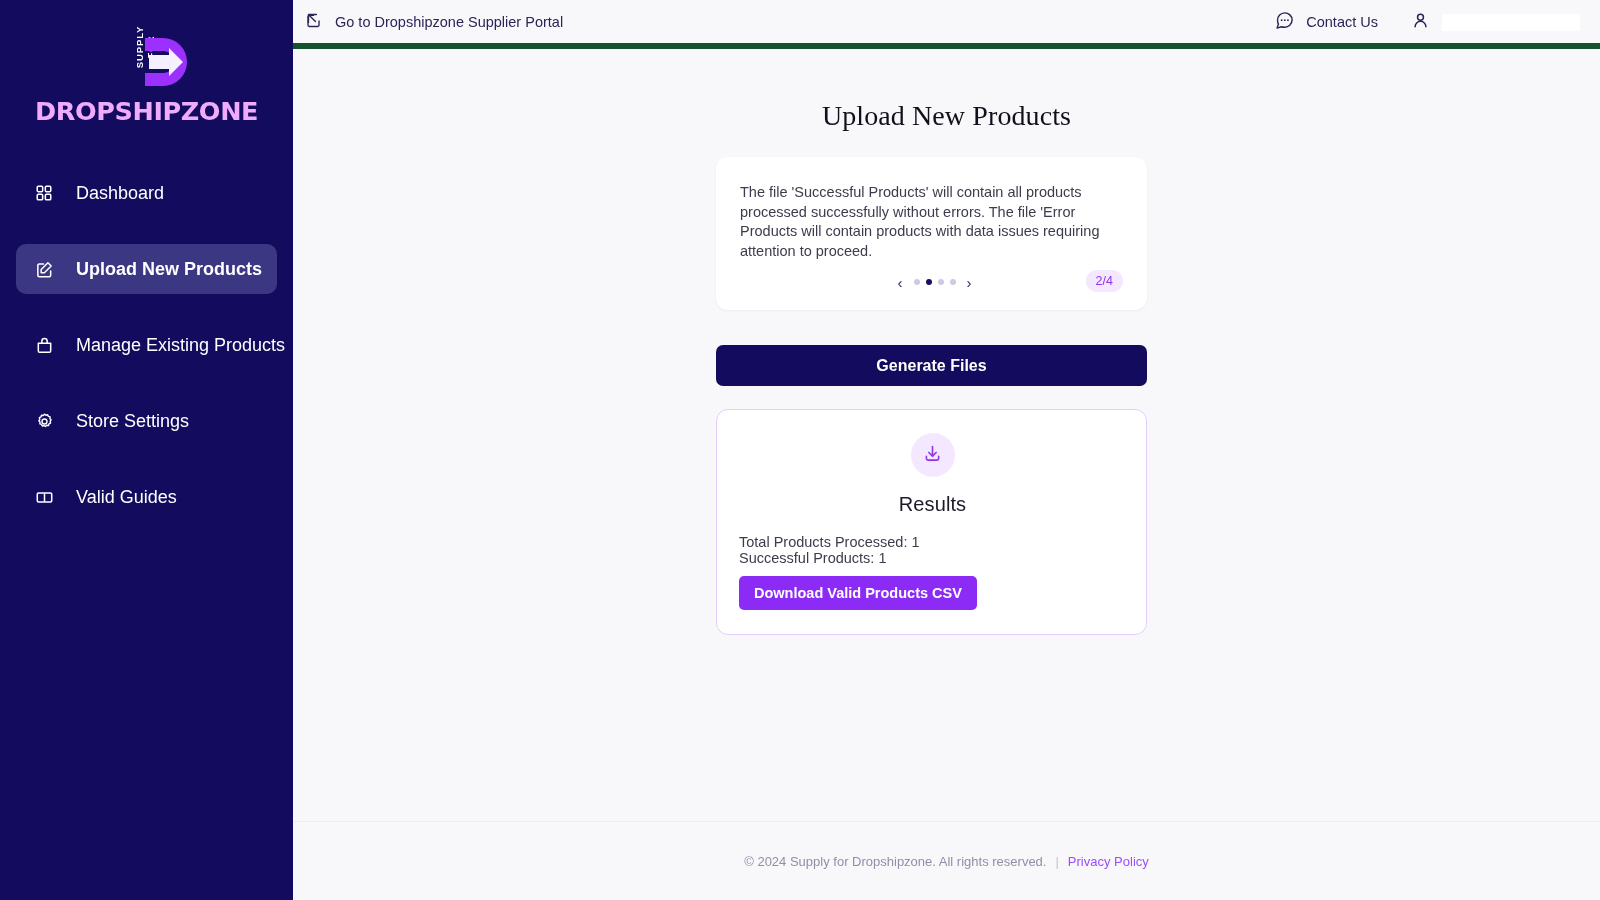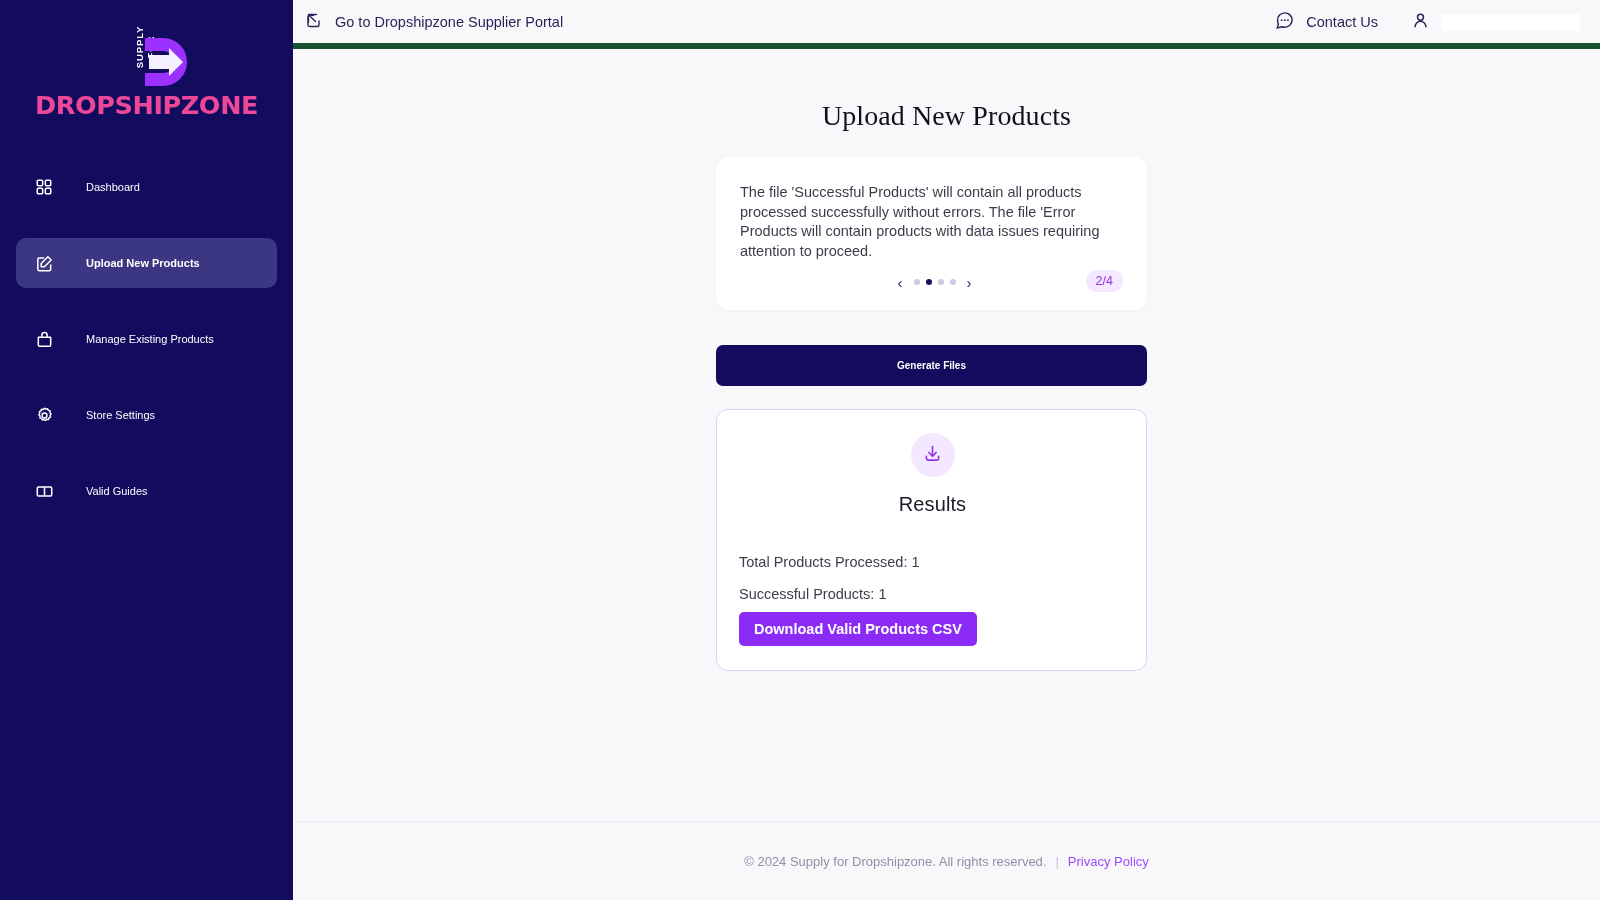--- a/index.html
+++ b/index.html
@@ -63,42 +63,42 @@
     text-align: center;
   }
 
   .logo-d {
     position: absolute;
     left: 56px;
     top: 1px;
   }
 
   .logo-word {
-    margin-top: 0;
+    margin-top: 6px;
     font-size: 25.5px;
     font-weight: bold;
     letter-spacing: -0.4px;
-    color: #ec4899;
+    color: #f0abfc;
     font-family: "DejaVu Sans", sans-serif;
   }
 
   .nav {
     margin-top: 42px;
     padding: 0 16px;
   }
 
   .nav-item {
     display: flex;
     align-items: center;
-    gap: 32px;
+    gap: 22px;
     height: 50px;
     padding: 0 18px;
     border-radius: 10px;
     color: #ffffff;
-    font-size: 11px;
+    font-size: 18px;
     margin-bottom: 1px;
     cursor: pointer;
     user-select: none;
   }
 
   .nav-item .nav-label { white-space: nowrap; }
 
   .nav-item.active {
     background: #3b3782;
     font-weight: bold;
@@ -261,21 +261,21 @@
     line-height: 16px;
   }
 
   .generate-btn {
     display: block;
     width: 431px;
     height: 41px;
     margin-top: 35px;
     background: #130c5e;
     color: #ffffff;
-    font-size: 10px;
+    font-size: 16px;
     font-weight: bold;
     border: none;
     border-radius: 7px;
     cursor: pointer;
     font-family: "Liberation Sans", sans-serif;
   }
 
   .results-card {
     margin-top: 23px;
     background: #ffffff;
@@ -299,23 +299,23 @@
     font-size: 20px;
     font-weight: normal;
     color: #1b1b28;
     margin-top: 16px;
     letter-spacing: 0.1px;
   }
 
   .result-line {
     font-size: 14.5px;
     color: #3c3c4c;
-    margin-top: 38px;
-  }
-  .result-line + .result-line { margin-top: 16px; }
+    margin-top: 18px;
+  }
+  .result-line + .result-line { margin-top: 0; }
 
   .download-btn {
     display: inline-block;
     margin-top: 10px;
     background: #8b2bf5;
     color: #ffffff;
     font-size: 14.5px;
     font-weight: bold;
     border: none;
     border-radius: 5px;

